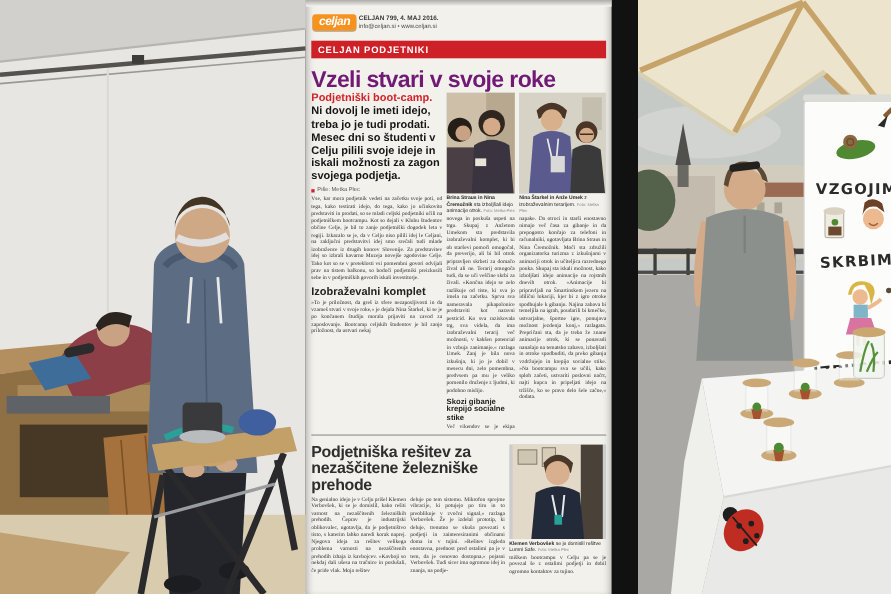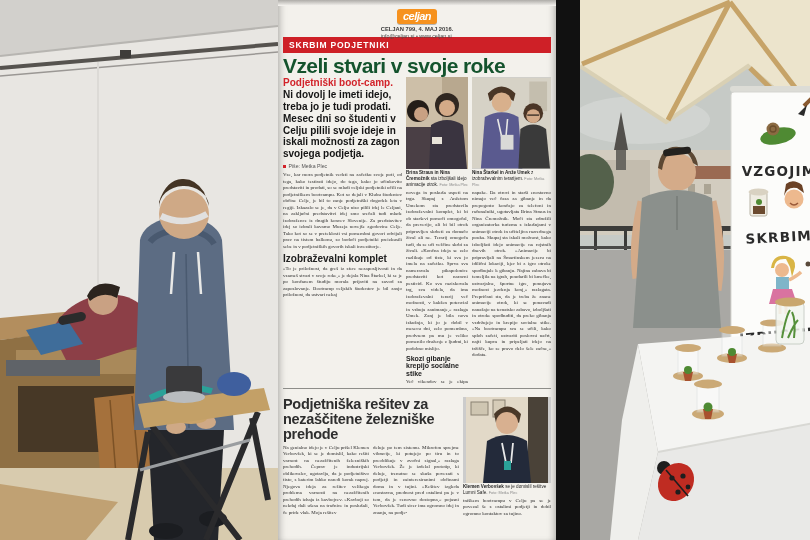--- a/index.html
+++ b/index.html
@@ -7,30 +7,30 @@
          font-family:"Liberation Sans",sans-serif;}
   .panel{position:absolute;top:0;height:540px;}
   .panel-left{left:0;width:278px;}
   .panel-right{left:580px;width:254px;}
   .panel svg{display:block;width:100%;height:100%;}
 
   
   .panel-news{left:278px;width:278px;background:#f3f1ec;
     box-shadow:inset 6px 0 8px -6px rgba(0,0,0,.4),inset -6px 0 8px -6px rgba(0,0,0,.4);}
   .scan-edge{height:6px;background:linear-gradient(#aeaca8,#f8f6f2);}
-  .masthead{display:flex;align-items:center;gap:2px;padding:3px 6px 2px;height:23px;flex-direction:column;}
+  .masthead{display:flex;align-items:center;gap:2px;padding:3px 6px 2px;height:23px;}
   .logo{background:#f6921e;color:#fff;font-weight:bold;font-style:italic;
         font-size:11px;letter-spacing:-.5px;padding:1px 6px 2px;border-radius:3px;
         box-shadow:0 1px 0 rgba(0,0,0,.25);}
   .mast-lines{display:flex;flex-direction:column;line-height:1.25;}
   .mast-issue{font-size:5.8px;font-weight:bold;color:#3a3a3a;}
   .mast-contact{font-size:5.4px;color:#4a4a4a;}
   .section-banner{margin:3px 5px 0;background:#ce2027;color:#fff;font-weight:bold;
         font-size:8.5px;letter-spacing:.8px;padding:2.5px 6px 3px;}
-  .headline{margin:3px 5px 2px;font-size:21px;font-weight:800;color:#14532d;
+  .headline{margin:10px 5px 2px;font-size:21px;font-weight:800;color:#701a75;
         letter-spacing:-.6px;line-height:.95;font-family:"Liberation Sans",sans-serif;}
   .cols{display:flex;gap:4px;padding:0 5px;height:308px;overflow:hidden;}
   .col1{width:119px;flex:none;}
   .col2{width:62px;flex:none;}
   .col3{flex:1;min-width:0;}
   .lead{margin:0;font-weight:700;font-size:10px;line-height:1.18;color:#151515;}
   .kicker{color:#d2232a;}
   .byline{display:flex;align-items:center;gap:2.5px;font-size:5.2px;color:#555;margin:3px 0 3px;}
   .bullet{width:3px;height:3px;background:#d2232a;flex:none;}
   .body{margin:0 0 2px;font-family:"Liberation Serif",serif;font-size:5px;line-height:1.3;
@@ -122,21 +122,21 @@
     <div class="scan-edge"></div>
 
     <div class="masthead">
       <span class="logo">celjan</span>
       <span class="mast-lines">
         <span class="mast-issue">CELJAN 799, 4. MAJ 2016.</span>
         <span class="mast-contact">info@celjan.si • www.celjan.si</span>
       </span>
     </div>
 
-    <div class="section-banner">SKRBIM PODJETNIKI</div>
+    <div class="section-banner">CELJAN PODJETNIKI</div>
 
     <h1 class="headline">Vzeli stvari v svoje roke</h1>
 
     <div class="cols">
       <div class="col1">
         <p class="lead"><span class="kicker">Podjetniški boot-camp.</span> <span>Ni dovolj le imeti idejo, treba jo je tudi prodati. Mesec dni so študenti v Celju pilili svoje ideje in iskali možnosti za zagon svojega podjetja.</span></p>
         <div class="byline">
           <span class="bullet"></span>
           <span>Piše: Metka Plec</span>
         </div>

